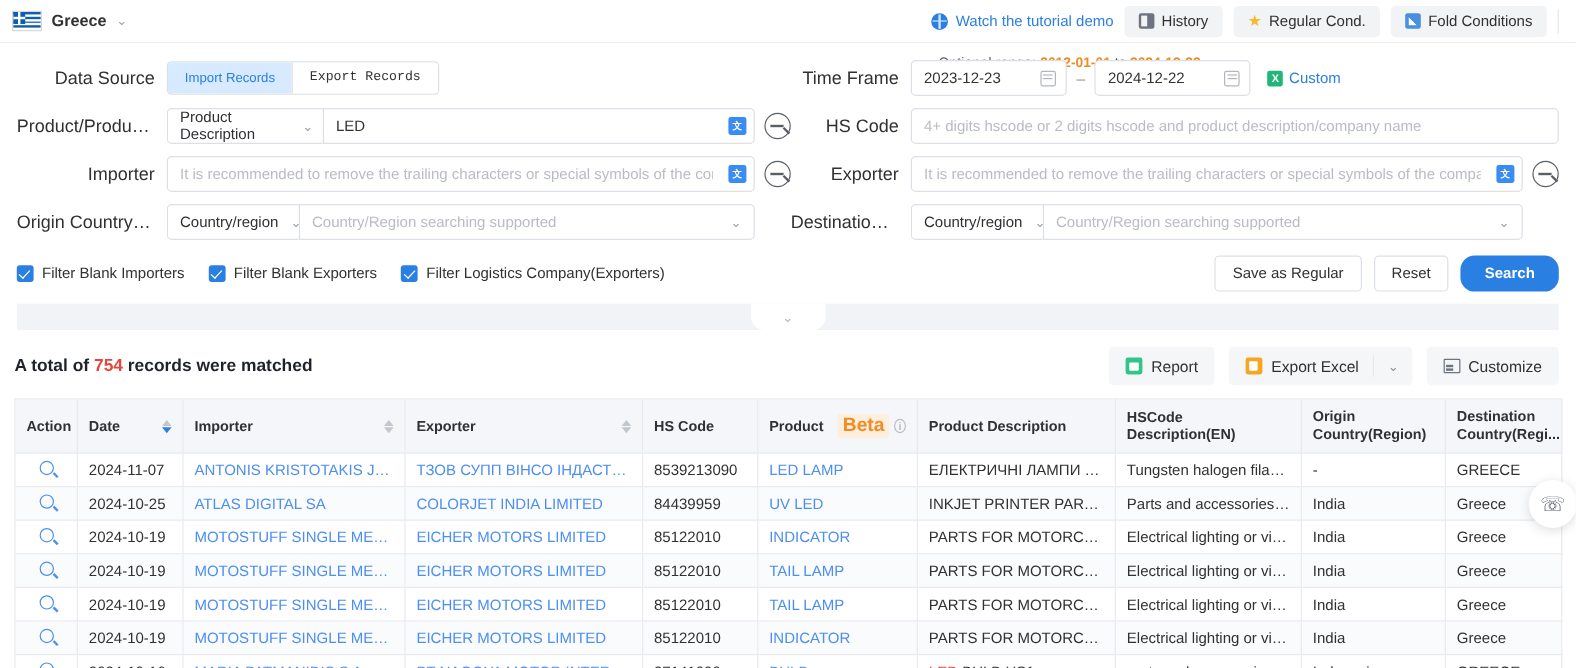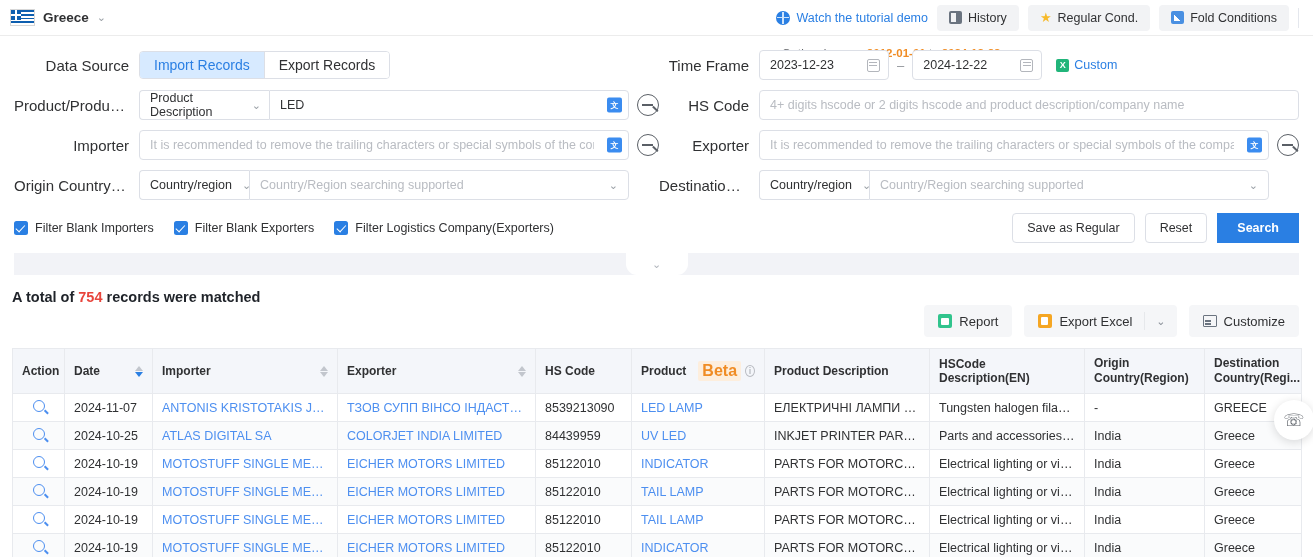--- a/index.html
+++ b/index.html
@@ -76,23 +76,23 @@
     font-size:15px; color:#303133; text-align:right; padding-right:10px;
     white-space:nowrap; overflow:hidden; text-overflow:ellipsis; flex:none;
   }
   .flabel.w1 { width:125px; }
   .flabel.w2 { width:125px; }
   .flabel.r1 { width:100px; }
   .flabel.r2 { width:100px; }
 
   
   .seg { display:flex; border:1px solid #dcdfe6; border-radius:4px; overflow:hidden; height:28px; }
-  .seg div { padding:8px 14px; display:flex;align-items:center; font-size:14px; cursor:pointer; background:#fff; }
+  .seg div { padding:8px 14px; display:flex;align-items:center; font-size:11px; cursor:pointer; background:#fff; }
   .seg div.active { background:#d7eaff; color:#2a7fe3; }
-  .seg div + div { border-left:1px solid #dcdfe6; }
+  .seg div + div { border-left:1px solid #dcdfe6;font-family:Liberation Mono, monospace; }
 
   
   .sel-inline {
     height:30px;border:1px solid #dcdfe6;border-right:none;border-radius:4px 0 0 4px;
     display:flex;align-items:center;justify-content:space-between;gap:10px;
     padding:0 8px 0 10px;font-size:12.5px;background:#fff;cursor:pointer;flex:none;
   }
   .txt-wrap { position:relative; flex:1; height:30px; }
   .txtin {
     width:100%;height:30px;border:1px solid #dcdfe6;border-radius:0 4px 4px 0;
@@ -141,33 +141,33 @@
   .cbox {
     width:14px;height:14px;border-radius:2.5px;background:#2a7fe3;position:relative;flex:none;
   }
   .cbox::after{
     content:"";position:absolute;left:4.4px;top:1.6px;width:4px;height:7.5px;
     border:solid #fff;border-width:0 1.8px 1.8px 0;transform:rotate(43deg);
   }
   .act-btns { margin-left:auto; display:flex; align-items:center; gap:10px; }
   .gbtn { height:30px;padding:0 14px;border:1px solid #dcdfe6;border-radius:4px;background:#fff;
           font-size:12.5px;color:#303133;display:flex;align-items:center;cursor:pointer;white-space:nowrap;}
-  .bbtn { height:30px;padding:0 20px;border-radius:0;background:#2a7fe3;color:#fff;
+  .bbtn { height:30px;padding:0 20px;border-radius:12px;background:#2a7fe3;color:#fff;
           font-size:12.5px;display:flex;align-items:center;cursor:pointer;font-weight:600;}
 
   
   .collapse-strip { position:relative; height:22px; margin-top:8px; background:#f2f3f7; }
   .collapse-tab {
     position:absolute;left:50%;transform:translateX(-50%);top:0;width:62px;height:22px;
     background:#fff;border-radius:0 0 11px 11px;display:flex;align-items:center;justify-content:center;
     color:#b0b4bb;font-size:11px;cursor:pointer;
   }
 
   
-  .results-head { display:flex; padding: 14px 14px 11px 12px; flex-direction: column; }
+  .results-head { display:flex; align-items:center; padding: 14px 14px 11px 12px; }
   .total { font-size:14.5px; font-weight:700; color:#1f2329; }
   .total .num { color:#e8453c; padding:0 4px; }
   .rbtns { margin-left:auto; display:flex; align-items:center; gap:12px; }
   .lightbtn {
     display:flex;align-items:center;gap:7px;height:32px;padding:0 14px;border-radius:4px;
     background:#f5f6f8;font-size:13px;color:#303133;cursor:pointer;white-space:nowrap;
   }
   .split { display:flex;align-items:center;background:#f5f6f8;border-radius:4px;height:32px; }
   .split .main { display:flex;align-items:center;gap:7px;padding:0 12px 0 14px;cursor:pointer;font-size:13px;}
   .split .arrow { padding:0 11px;border-left:1px solid #e6e8eb;color:#8a9099;font-size:11px;cursor:pointer;

